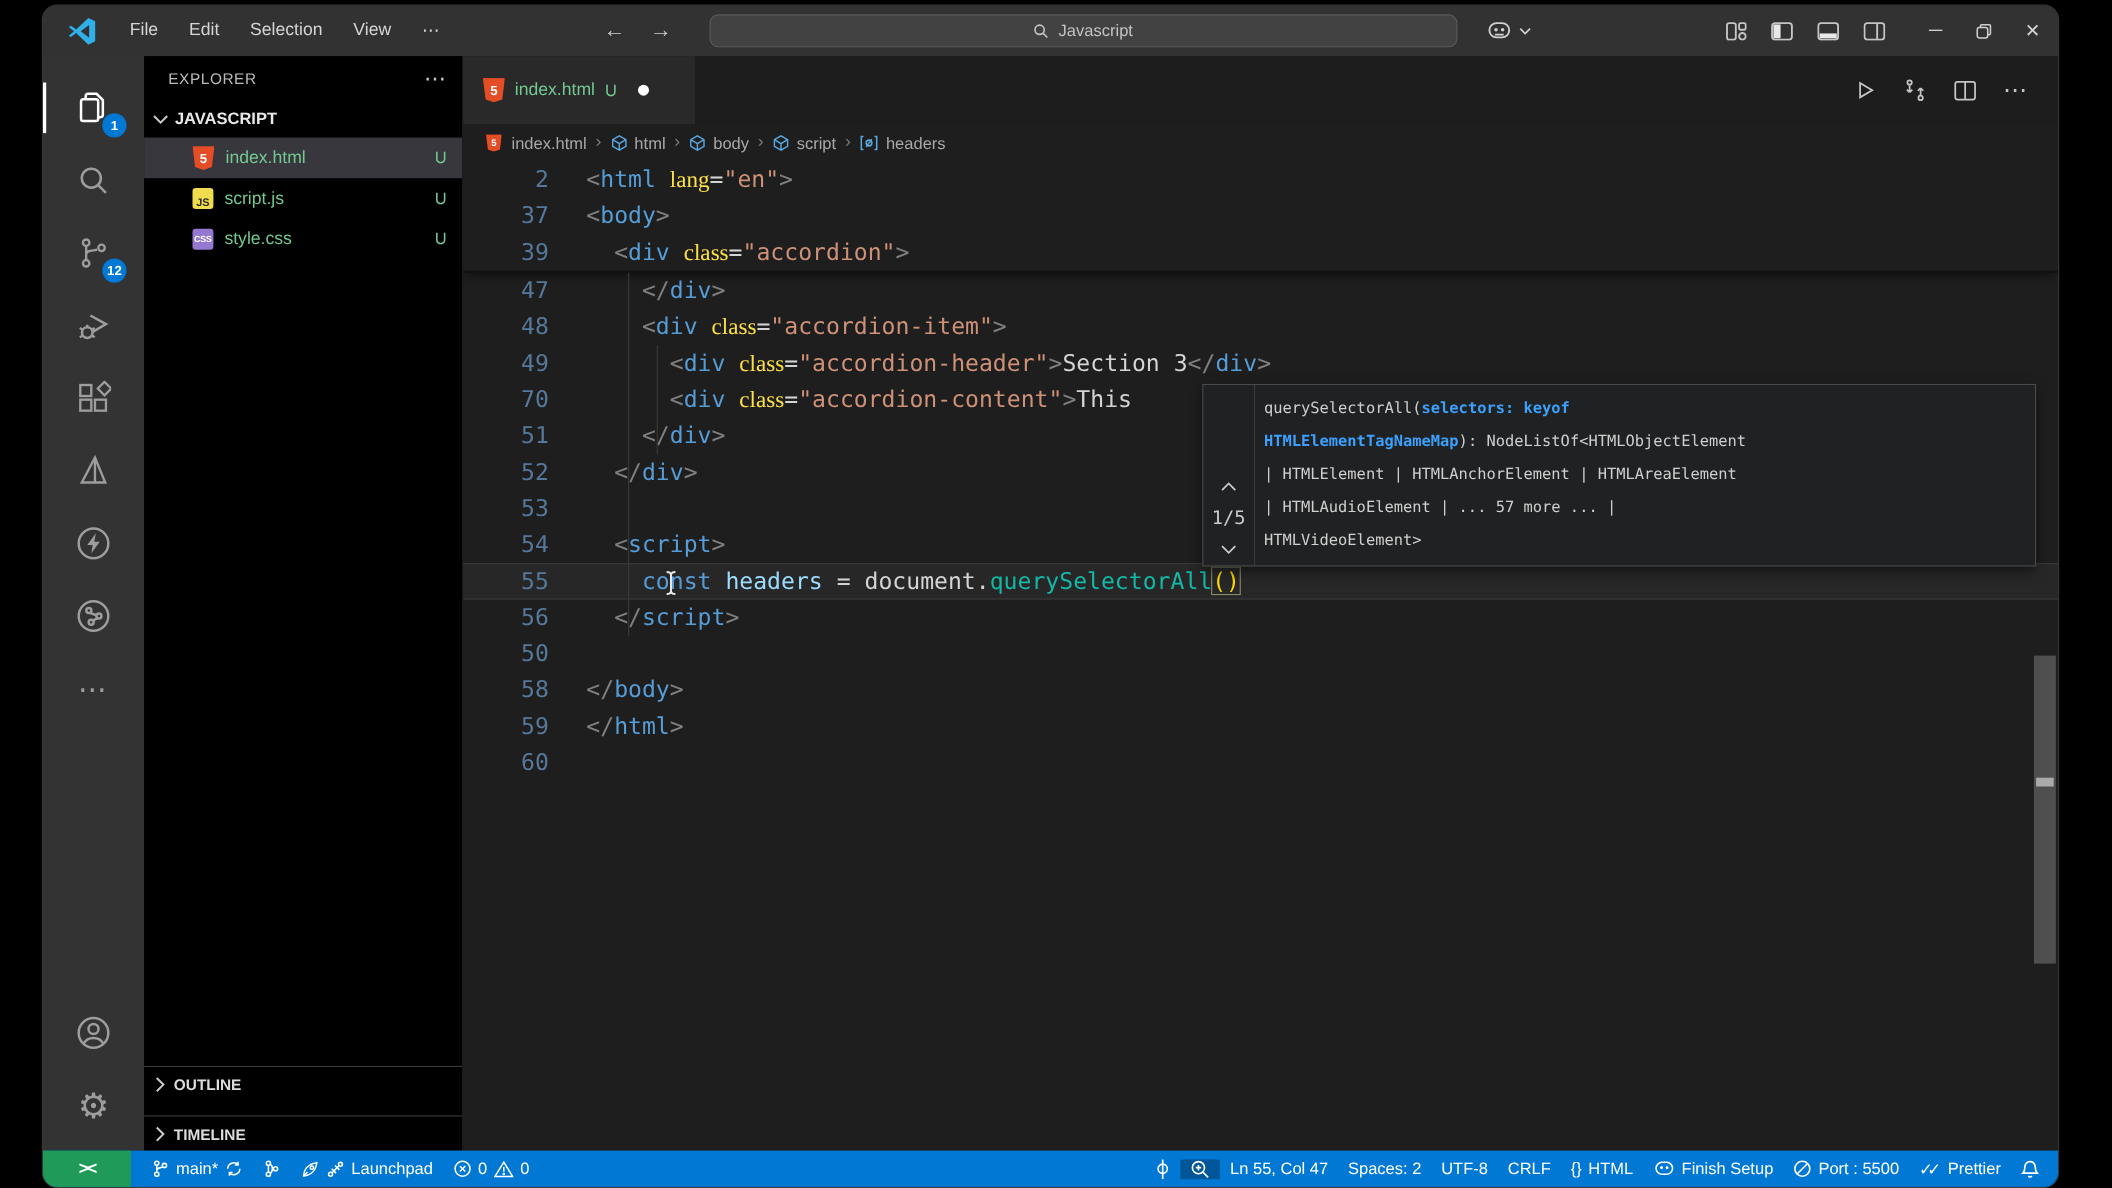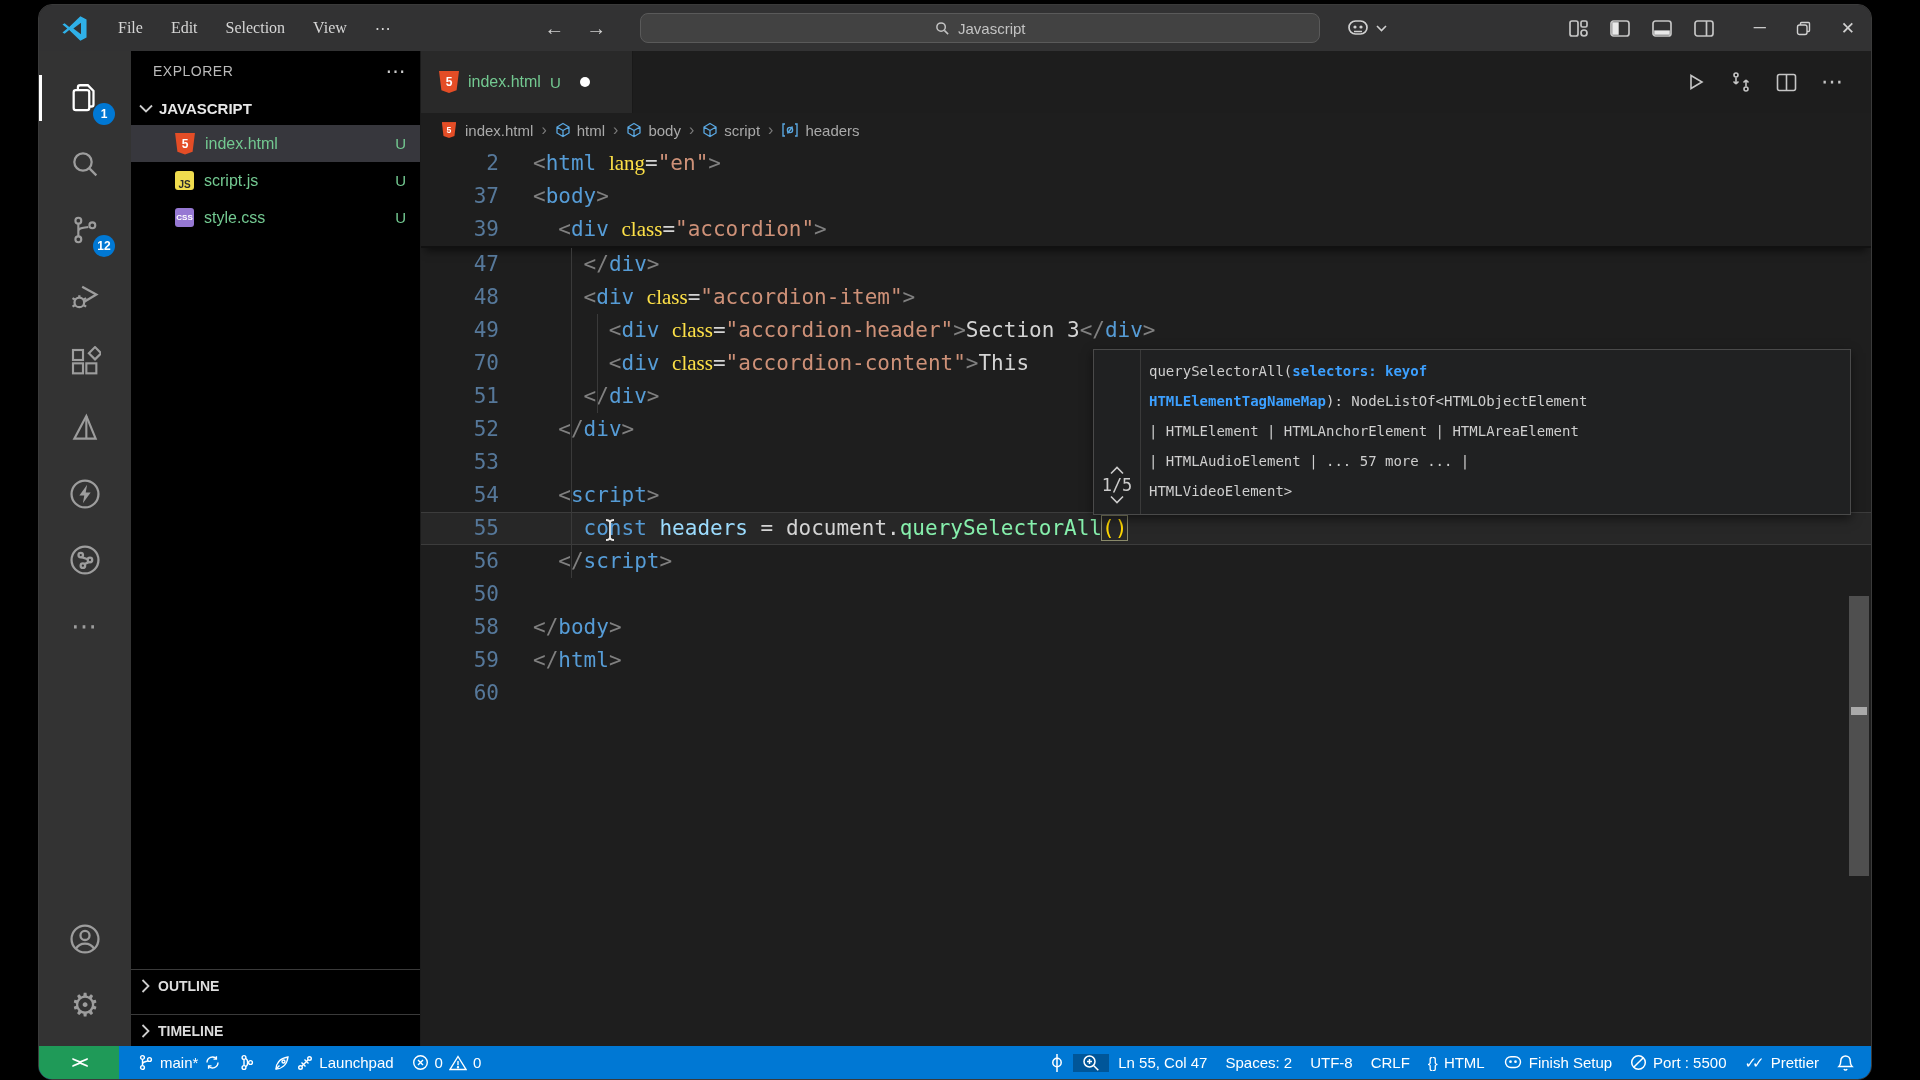--- a/index.html
+++ b/index.html
@@ -5,21 +5,21 @@
   * { margin:0; padding:0; box-sizing:border-box; }
   html,body { width:1920px; height:1080px; background:#000; overflow:hidden;
               font-family:"Liberation Sans", sans-serif; }
   .window { position:absolute; left:38px; top:4px; width:1834px; height:1076px;
             background:#1e1e1e; border-radius:14px; overflow:hidden;
             border:1px solid #3a3a3a; display:flex; flex-direction:column; }
 
   
   .titlebar { height:46px; background:#323233; display:flex; align-items:center;
               flex:0 0 auto; padding:0 10px 0 22px; color:#cccccc; }
-  .tb-left { display:flex; align-items:center; gap:4px;font-family:Liberation Serif, serif; }
+  .tb-left { display:flex; align-items:center; gap:4px; }
   .menu-item { font-size:16px; padding:4px 12px; border-radius:6px; color:#d6d6d6; cursor:default; }
   .tb-center { flex:1; display:flex; align-items:center; justify-content:center; gap:26px; }
   .nav-arrows { display:flex; gap:22px; font-size:20px; color:#cfcfcf; margin-right:8px; }
   .searchbox { width:680px; height:30px; background:#424242; border:1px solid #5a5a5a;
                border-radius:8px; display:flex; align-items:center; justify-content:center;
                gap:8px; color:#c3c3c3; font-size:15px; }
   .copilot-wrap { display:flex; align-items:center; gap:6px; color:#d0d0d0; }
   .tb-right { display:flex; align-items:center; gap:26px; margin-left:40px; }
   .layout-icons { display:flex; gap:22px; align-items:center; }
   .win-controls { display:flex; gap:30px; align-items:center; font-size:17px; color:#d0d0d0;
@@ -86,30 +86,30 @@
   .codearea { flex:1; position:relative; overflow:hidden; font-family:"DejaVu Sans Mono", monospace;
               font-size:21px; }
   .crow { display:flex; height:33px; line-height:33px; white-space:pre; }
   .crow .ln { width:78px; text-align:right; color:#56789a; flex:0 0 auto; }
   .crow .ctext { padding-left:34px; }
   .crow.current { background:rgba(255,255,255,0.045); box-shadow:inset 0 1px 0 #3c3c3c, inset 0 -1px 0 #3c3c3c; }
   .sticky { position:relative; border-bottom:2px solid #111; box-shadow:0 7px 8px -4px rgba(0,0,0,.55); }
   .rows { position:relative; }
   .tk-p { color:#808080; } .tk-tag { color:#569cd6; } .tk-attr { color:#fde047;font-family:Liberation Serif, serif; }
   .tk-str { color:#ce9178; } .tk-txt { color:#d4d4d4; } .tk-kw { color:#569cd6; }
-  .tk-var { color:#9cdcfe; } .tk-fn { color:#86efac; }
+  .tk-var { color:#9cdcfe; } .tk-fn { color:#14b8a6; }
   .tk-brkt { color:#ffd700; border:1px solid #8a8a6a; margin:0 -1px; }
   .iguide { position:absolute; width:1px; background:#3a3a3a; }
 
   
   .hover-pop { position:absolute; left:672px; top:202px; width:758px; min-height:160px;
                background:#202122; border:1px solid #4a4a4a; display:flex; z-index:5;
                box-shadow:0 4px 10px rgba(0,0,0,.5); }
   .hover-nav { width:46px; display:flex; flex-direction:column; align-items:center;
-               justify-content:flex-end; gap:0; padding-bottom:10px; color:#cccccc;
+               justify-content:flex-end; gap:14px; padding-bottom:10px; color:#cccccc;
                font-size:17px; }
   .hover-body { flex:1; padding:6px 10px 8px 8px; font-size:14px; line-height:30px;
                 color:#cfcfcf; white-space:pre; border-left:1px solid #3a3a3a; }
   .tk-hg { color:#cfcfcf; } .tk-hb { color:#3ca0ff; font-weight:bold; }
 
   .scrollbar-thumb { position:absolute; right:2px; top:449px; width:20px; height:280px;
                      background:rgba(140,140,140,0.45); }
   .cursor-marker { position:absolute; right:4px; top:560px; width:16px; height:8px; background:#aaaaaa; }
   .ibeam { position:absolute; left:182px; top:270px; }
 

